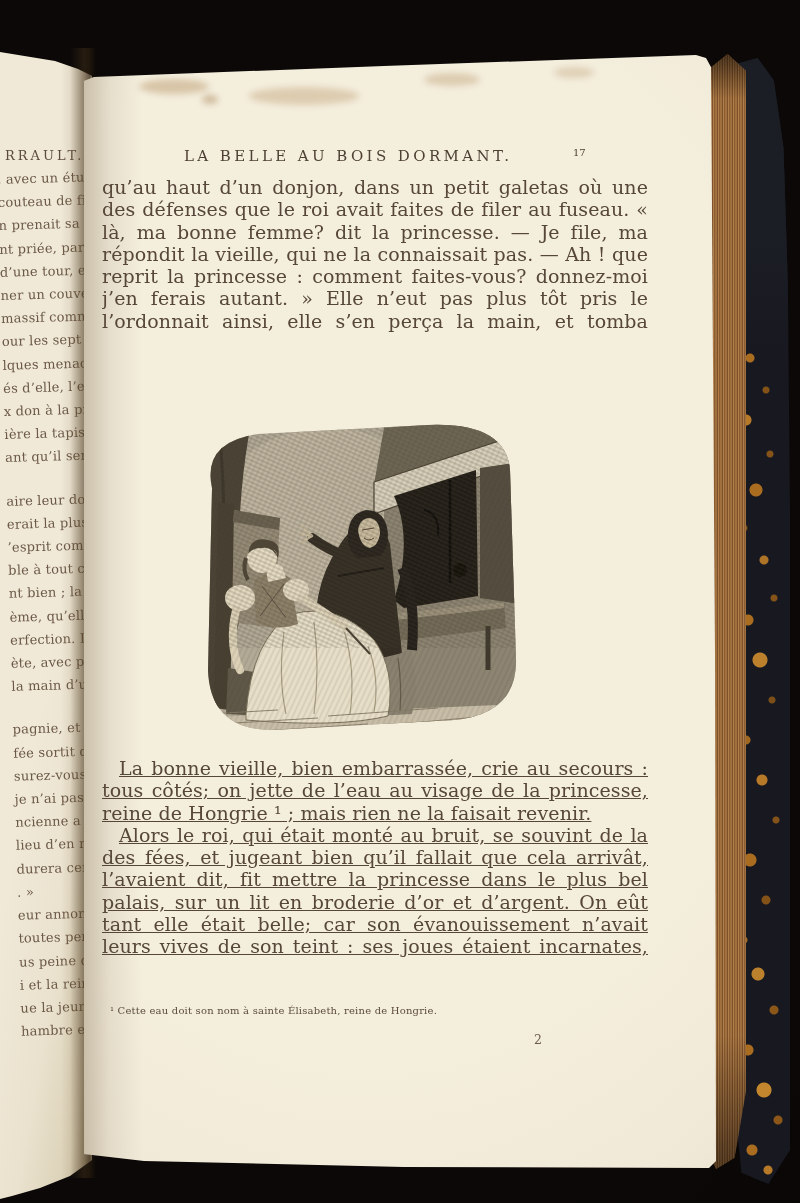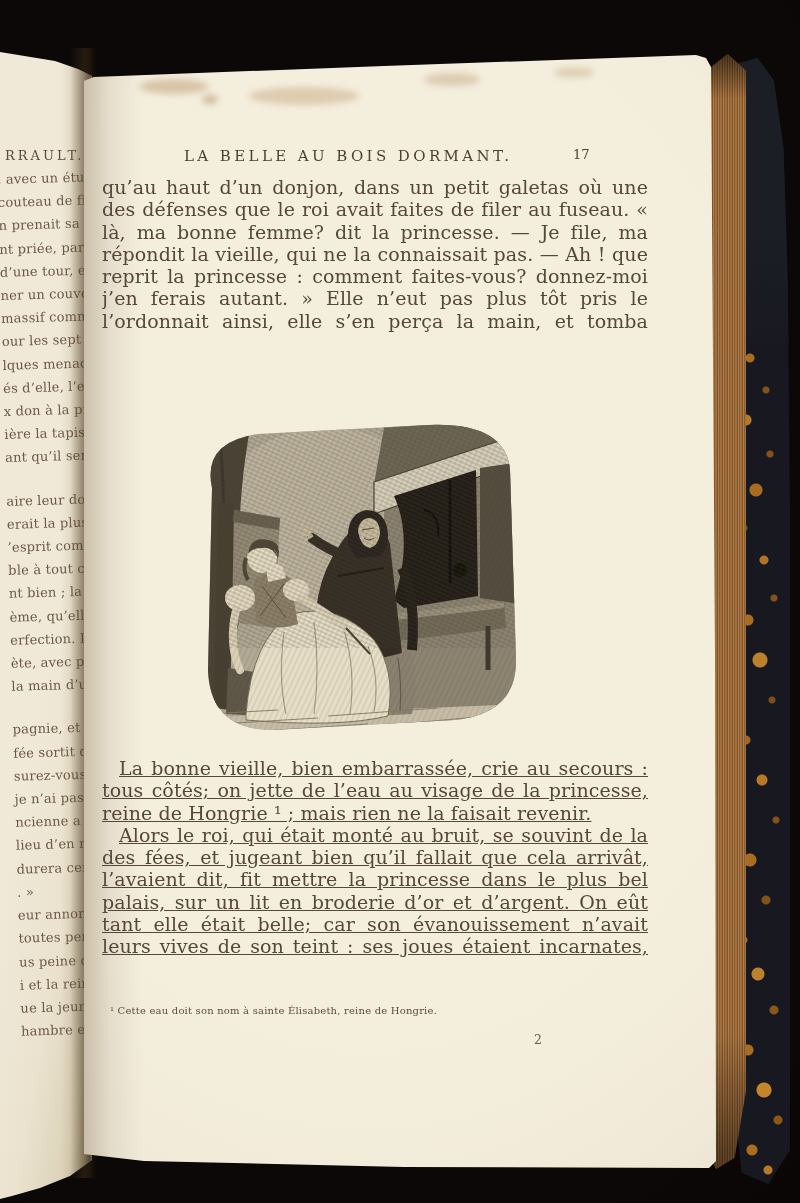--- a/index.html
+++ b/index.html
@@ -34,21 +34,21 @@
   .page-right::before{content:""; position:absolute; inset:0;
     background:linear-gradient(to right, rgba(108,86,54,.30), rgba(108,86,54,.10) 26px, transparent 58px);}
   .stain{position:absolute; border-radius:50%; filter:blur(3px); pointer-events:none;}
   .s1{left:55px;  top:24px; width:70px;  height:15px; background:rgba(151,103,44,.30);}
   .s2{left:165px; top:32px; width:110px; height:18px; background:rgba(160,110,50,.26);}
   .s3{left:340px; top:18px; width:56px;  height:13px; background:rgba(151,103,44,.25);}
   .s4{left:118px; top:40px; width:16px;  height:9px;  background:rgba(140,92,38,.35);}
   .s5{left:470px; top:12px; width:40px;  height:11px; background:rgba(151,103,44,.22);}
   .header-row{position:absolute; top:92px; left:0; width:100%; height:22px;text-decoration:underline;}
   .running-title{position:absolute; left:100px; font-size:15px; letter-spacing:3.4px; color:#4e4134; white-space:nowrap;}
-  .page-number{position:absolute; left:489px; font-size:13px; color:#4e4134;}
+  .page-number{position:absolute; left:489px; font-size:10px; color:#4e4134;}
   .body-block{position:absolute; left:18px; width:546px; font-size:19px; line-height:22.3px;
     color:var(--ink); letter-spacing:.1px;}
   .block1{top:121px;}
   .block2{top:702px;text-decoration:underline;}
   .line{text-align:justify; text-align-last:justify; height:22.3px; overflow:hidden;}
   .line.end{text-align-last:left;}
   .line.indent{text-indent:17px;}
   .illustration{position:absolute; left:104px; top:363px; width:332px; height:326px;}
   .footnote{position:absolute; left:26px; top:950px; font-size:10px; color:#5d4c3e; letter-spacing:.2px;}
   .signature{position:absolute; left:450px; top:977px; font-size:12.5px; color:#6b5a49;}

